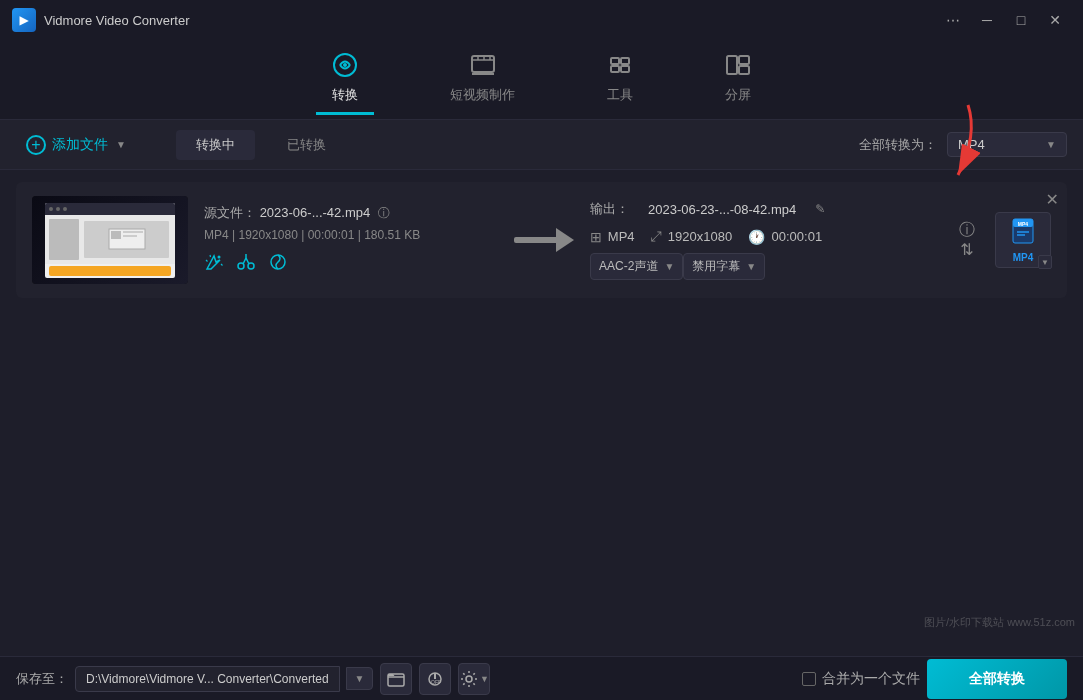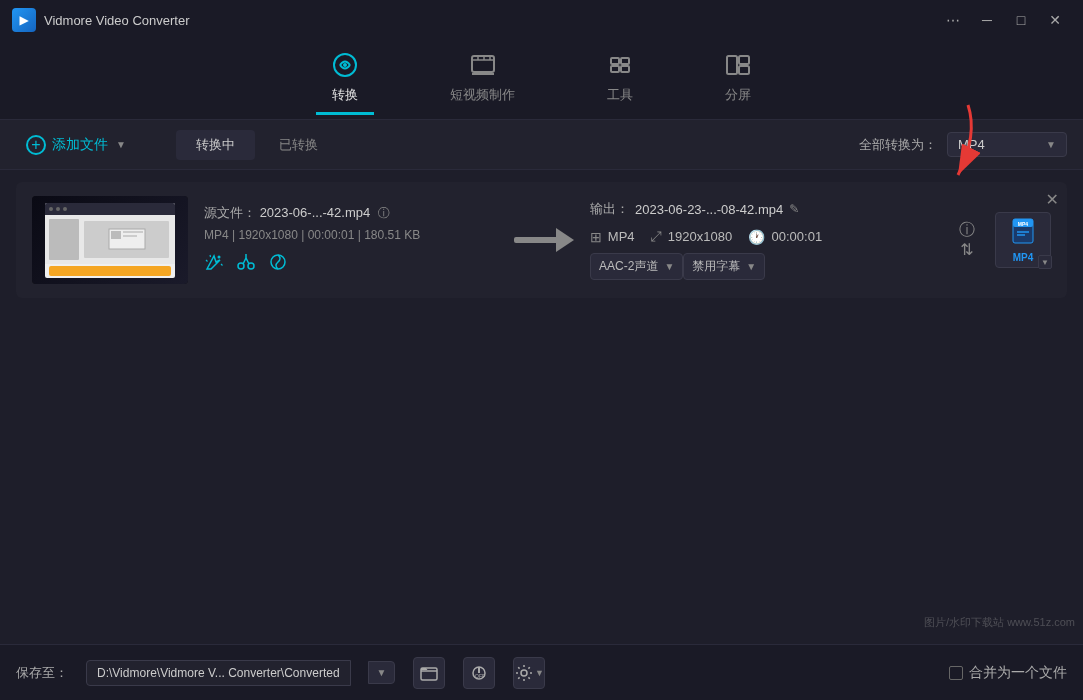--- a/index.html
+++ b/index.html
@@ -119,21 +119,21 @@
       line-height: 1;
     }
     .dropdown-arrow {
       font-size: 10px;
       color: #888;
       margin-left: 2px;
     }
     .toolbar-tabs {
       display: flex;
       margin-left: 40px;
-      gap: 4px;
+      gap: 12px;
     }
     .tab-btn {
       padding: 6px 20px;
       border-radius: 4px;
       font-size: 13px;
       cursor: pointer;
       color: #888;
       background: transparent;
       border: none;
     }
@@ -310,21 +310,21 @@
       border-left: 18px solid #888;
     }
 
     
     .output-info {
       flex: 1.2;
     }
     .output-header {
       display: flex;
       align-items: center;
-      gap: 6px;
+      gap: 19px;
       margin-bottom: 10px;
     }
     .output-label {
       font-size: 13px;
       color: #aaa;
     }
     .output-name {
       color: #ccc;
       font-size: 13px;
     }
@@ -433,27 +433,27 @@
       cursor: pointer;
       font-size: 16px;
     }
 
     
     .bottom-bar {
       position: absolute;
       bottom: 0;
       left: 0;
       right: 0;
-      height: 56px;
+      height: 44px;
       background: #1a1a26;
       border-top: 1px solid #2a2a3a;
       display: flex;
       align-items: center;
       padding: 0 16px;
-      gap: 18px;
+      gap: 7px;
     }
     .save-label {
       font-size: 13px;
       color: #aaa;
     }
     .save-path {
       background: #22222e;
       border: 1px solid #3a3a4a;
       border-radius: 4px;
       padding: 5px 10px;
@@ -786,15 +786,16 @@
       <path d="M9 1v2M9 15v2M1 9h2M15 9h2M3.2 3.2l1.4 1.4M13.4 13.4l1.4 1.4M3.2 14.8l1.4-1.4M13.4 4.6l1.4-1.4" stroke="#aaa" stroke-width="1.5"></path>
     </svg>
     <span style="font-size:9px; color:#888;">▼</span>
   </div>
 
   <div class="merge-check">
     <div class="checkbox"></div>
     <span>合并为一个文件</span>
   </div>
 
+  <button class="convert-all-btn">全部转换</button>
 </div>
 
 <div class="watermark">图片/水印下载站 www.51z.com</div>
 
 </body></html>

